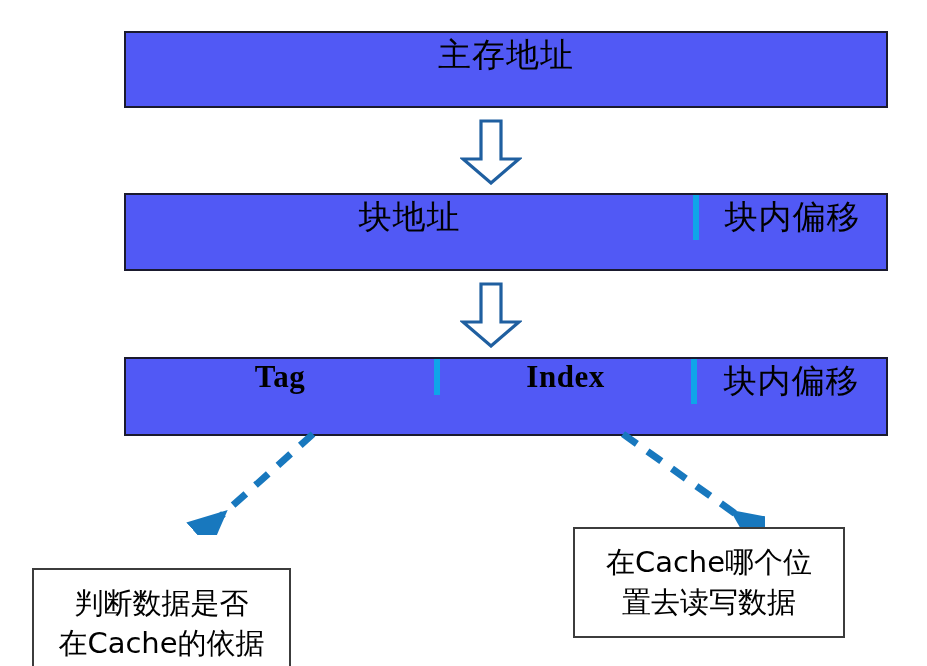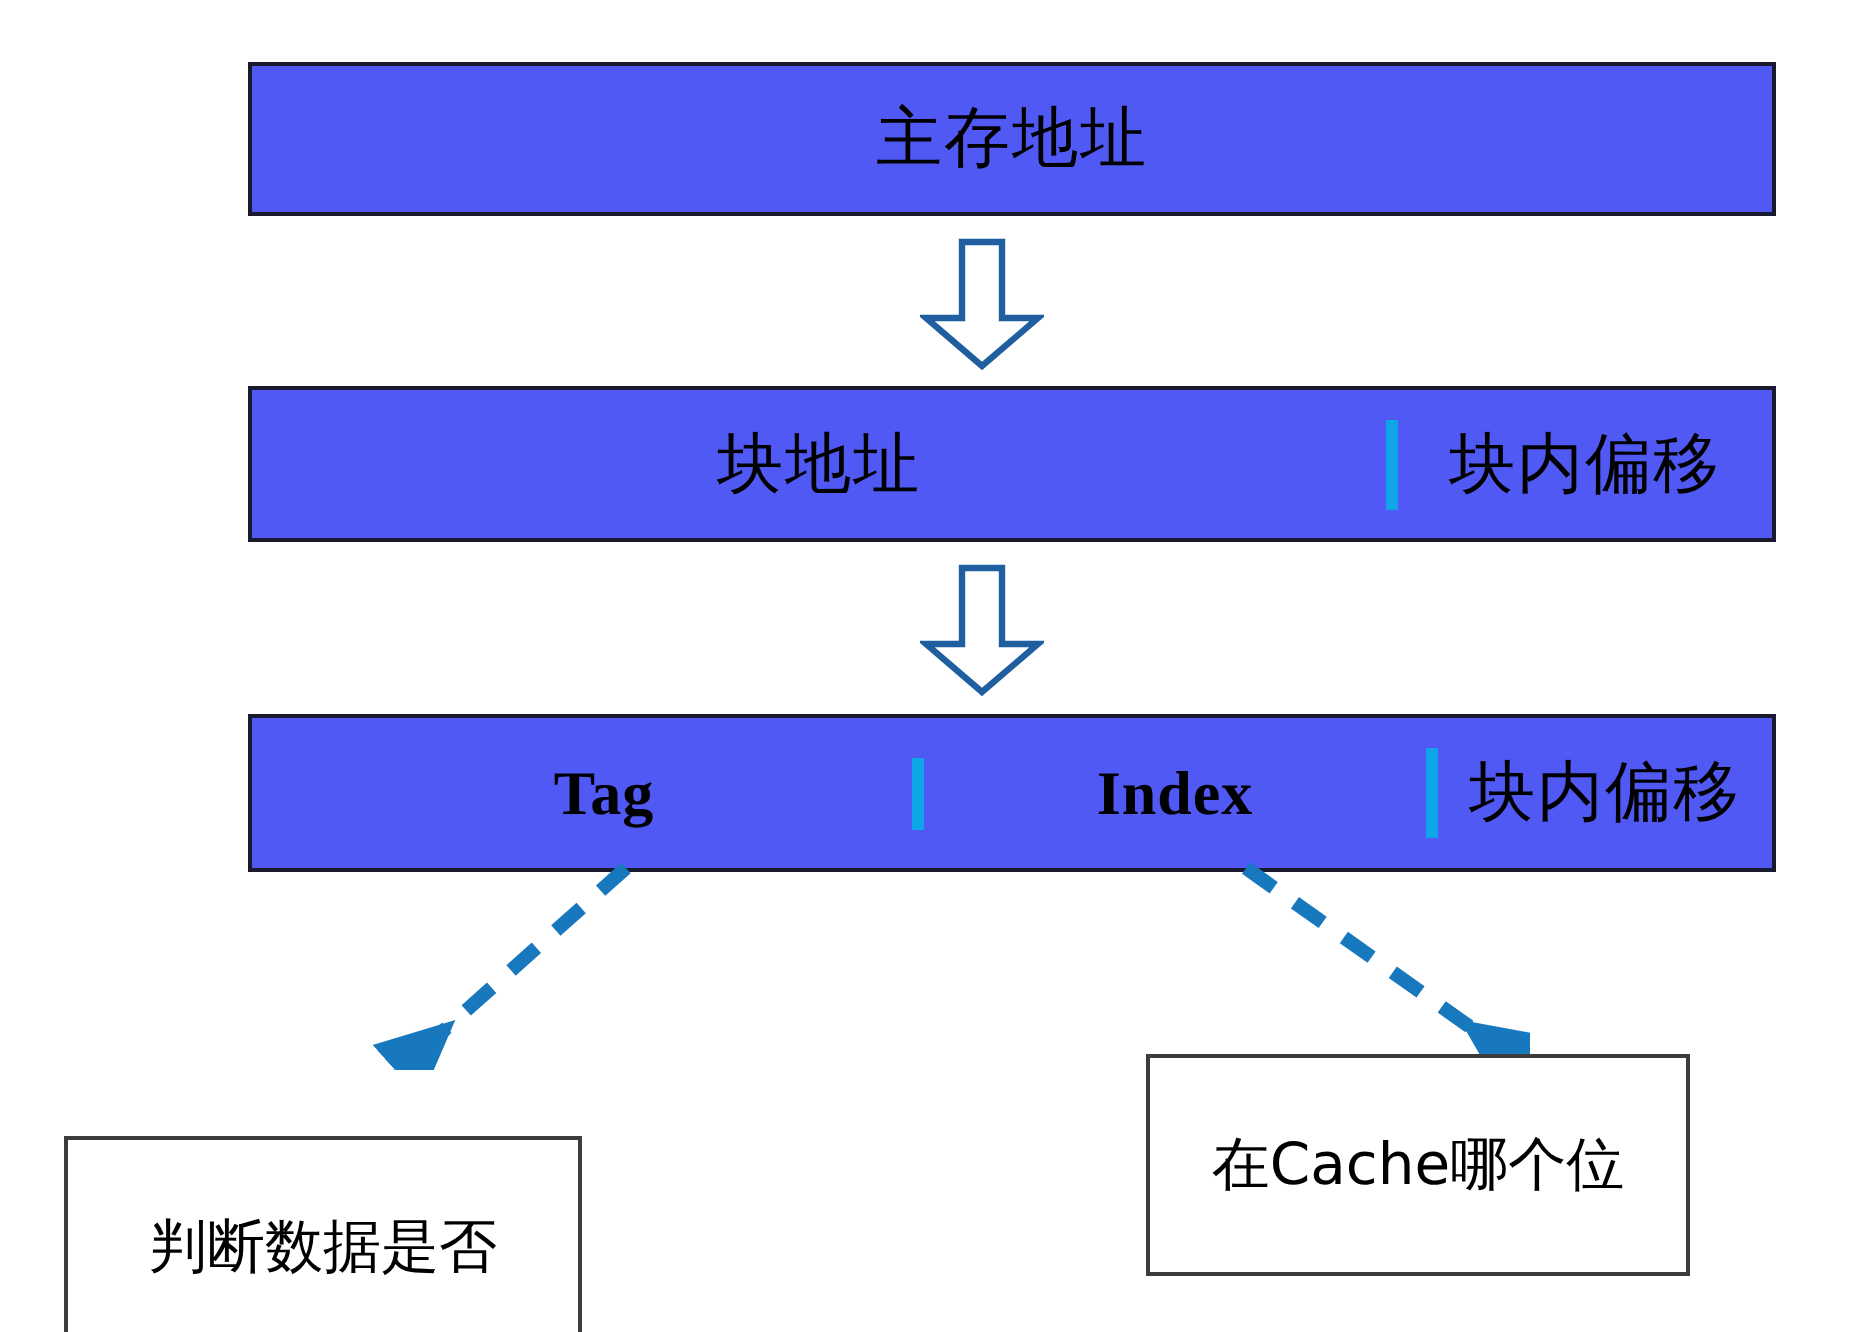--- a/index.html
+++ b/index.html
@@ -19,21 +19,21 @@
   }
 
   
   .bar {
     position: absolute;
     box-sizing: border-box;
     background: #5159F5;
     border: 2px solid #1a1a2e;
     display: flex;
     flex-direction: row;
-    align-items: center;
+    align-items: flex-start;
   }
   .seg {
     position: relative;
     display: flex;
     align-items: center;
     justify-content: center;
     box-sizing: border-box;
     color: #000000;
     white-space: nowrap;
   }
@@ -48,21 +48,21 @@
   }
   .seg-latin {
     font-family: "Liberation Serif", "DejaVu Serif", serif;
     font-size: 31px;
     font-weight: bold;
     letter-spacing: 0.5px;
   }
 
   #bar1 { left: 124px; top: 31px; width: 764px; height: 77px; }
   #bar2 { left: 124px; top: 193px; width: 764px; height: 78px; }
-  #bar3 { left: 124px; top: 357px; width: 764px; height: 79px; padding-left: 22px; }
+  #bar3 { left: 124px; top: 357px; width: 764px; height: 79px; }
 
   
   .block-arrow {
     position: absolute;
     width: 62px;
     height: 66px;
   }
   #arrow1 { left: 460px; top: 119px; }
   #arrow2 { left: 460px; top: 282px; }
 
@@ -134,19 +134,21 @@
     <defs>
       <marker id="arrowhead-right" markerWidth="6" markerHeight="6" refX="3.4" refY="3" orient="auto">
         <path d="M6,0.4 L6,5.6 L0.4,3 Z" fill="#1878BE"></path>
       </marker>
     </defs>
     <line x1="8" y1="4" x2="132" y2="92" stroke="#1878BE" stroke-width="7" stroke-dasharray="17 13" marker-end="url(#arrowhead-right)"></line>
   </svg>
 
   <div class="note-box" id="note-left">
     <span class="note-line">判断数据是否</span>
+    <span class="note-line">在Cache的依据</span>
   </div>
 
   <div class="note-box" id="note-right">
     <span class="note-line">在Cache哪个位</span>
+    <span class="note-line">置去读写数据</span>
   </div>
 
 </div>
 
 </body></html>

